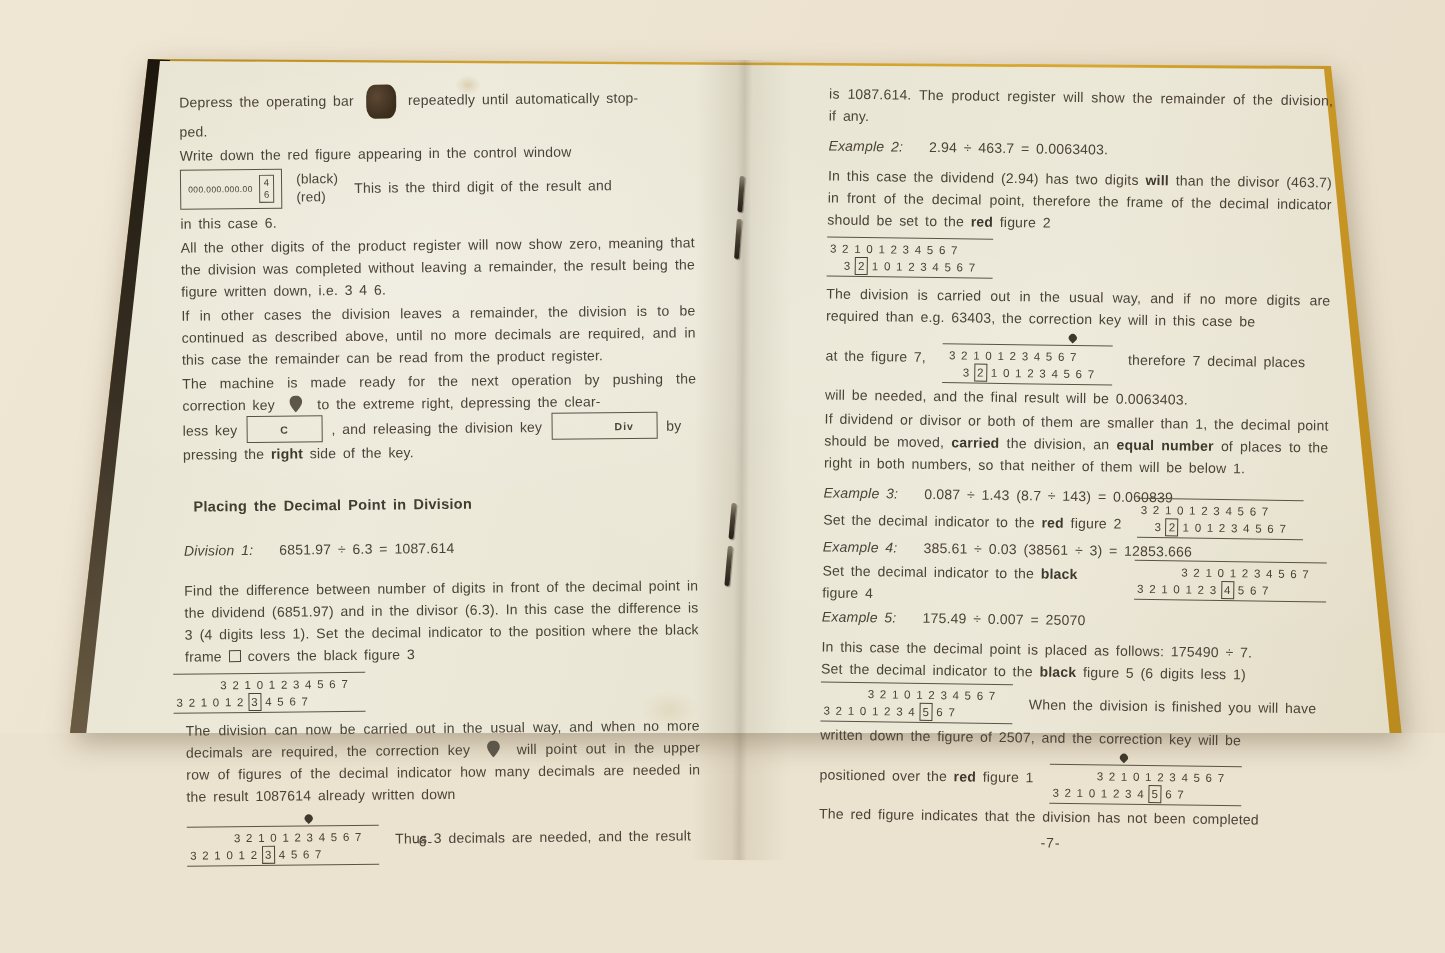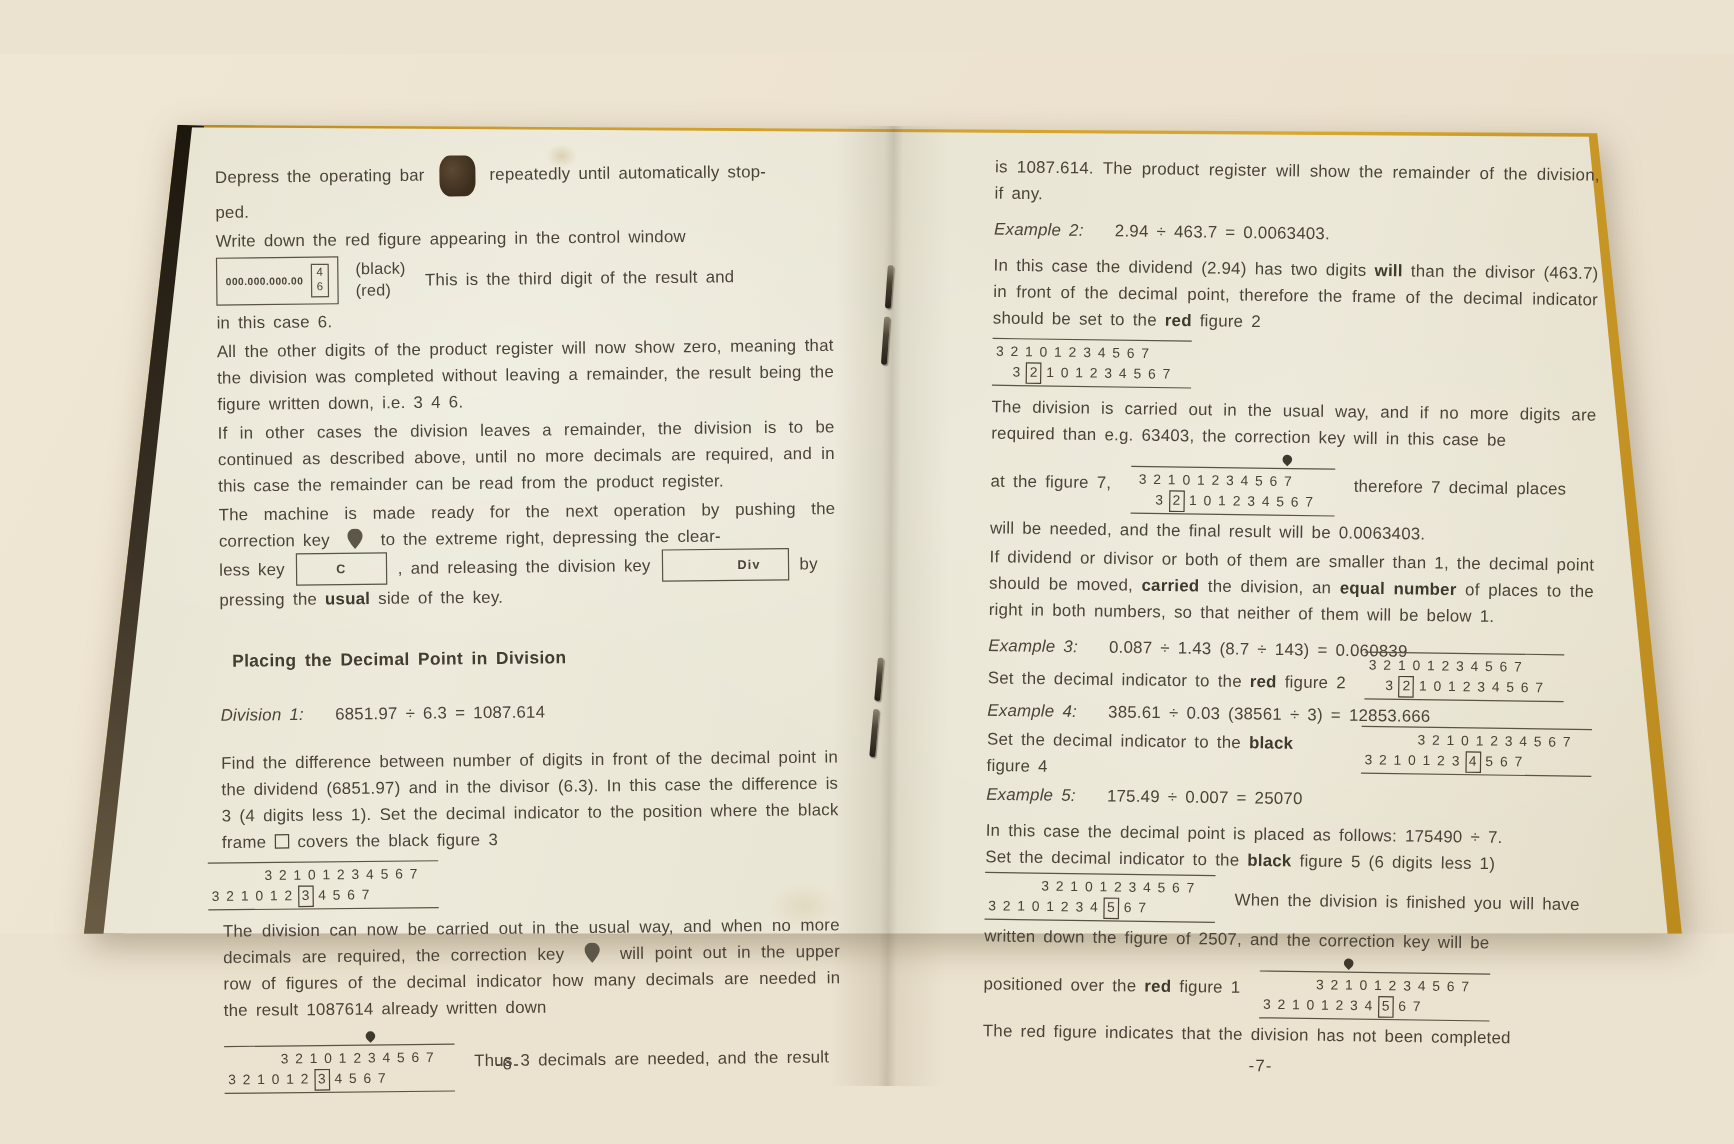--- a/index.html
+++ b/index.html
@@ -2,21 +2,21 @@
 <html><head>
 <meta charset="utf-8">
 <style>
   html,body{margin:0;padding:0;}
   body{
     width:1445px;height:953px;overflow:hidden;
     background:#ebe2cf;
     font-family:"Liberation Sans",sans-serif;
   }
   .photo{position:relative;width:1445px;height:733px;
-    background:linear-gradient(115deg,#efe6d4 0%,#ece2cf 55%,#e7ddc9 100%);margin-top:45px;}
+    background:linear-gradient(115deg,#efe6d4 0%,#ece2cf 55%,#e7ddc9 100%);}
 
   
   .booklet-shadow{position:absolute;inset:0;filter:drop-shadow(4px 10px 14px rgba(95,75,45,.38));}
   .cover{position:absolute;inset:0;
     clip-path:polygon(148px 59px,1331px 66px,1419px 898px,56px 854px);
     background:linear-gradient(100deg,#a87f1d 0%,#cf9f2a 30%,#d8a72e 70%,#b8871c 100%);}
   .dark-edge{position:absolute;inset:0;
     clip-path:polygon(148px 59px,170px 60px,92px 850px,56px 854px);
     background:linear-gradient(180deg,#171209 0%,#3a3125 55%,#6a5c44 100%);}
   .paper{position:absolute;inset:0;
@@ -64,21 +64,21 @@
     vertical-align:-1px;margin:0 7px;}
   .keycap{display:inline-block;border:1.5px solid #5a5244;text-align:center;
     font-size:10.5px;font-weight:bold;letter-spacing:1px;padding:2px 0 1px;
     margin:0 9px;vertical-align:1px;color:#4b4338;}
   .keycap.c{min-width:74px;}
   .keycap.div{min-width:64px;padding-left:40px;}
 
   .cw-row{display:inline-flex;align-items:center;}
   .control-window{display:inline-flex;align-items:center;border:1.6px solid #5a5244;
     padding:5px 7px;margin:3px 0;}
-  .cw-reg{font-size:8.5px;letter-spacing:.4px;color:#4b4338;font-weight:bold;}
+  .cw-reg{font-size:8.5px;letter-spacing:.4px;color:#4b4338;}
   .cw-box{display:inline-flex;flex-direction:column;border:1.4px solid #5a5244;
     font-size:9.5px;line-height:12px;padding:1px 4px;margin-left:6px;text-align:center;}
   .black-red{display:inline-flex;flex-direction:column;font-size:13.5px;line-height:18px;
     margin:0 16px 0 14px;}
 
   
   .indicator{display:inline-block;border-top:1.4px solid #5a5342;border-bottom:1.4px solid #5a5342;
     padding:3px 12px 3px 3px;font-size:11.5px;color:#494235;white-space:nowrap;}
   .indicator.with-pointer{margin-top:13px;}
   .ind-row{height:16px;line-height:16px;}
@@ -142,21 +142,21 @@
 
     <p class="para mb2">If in other cases the division leaves a remainder, the division is to be continued as described above, until no more decimals are required, and in this case the remainder can be read from the product register.</p>
 
     <p class="para">
       <span>The machine is made ready for the next operation by pushing the correction key</span>
       <svg class="key-icon" width="13" height="17" viewBox="0 0 12 16">
           <path d="M6 0C9.3 0 12 2.6 12 5.8 12 9.6 6 16 6 16 6 16 0 9.6 0 5.8 0 2.6 2.7 0 6 0Z" fill="#5d5749"></path>
         </svg>
       <span>to the extreme right, depressing the clear-</span><br>
       <span>less key</span><span class="keycap c">C</span><span>, and releasing the division key</span><span class="keycap div">Div</span><span>by</span><br>
-      <span>pressing the</span> <b>usual</b> <span>side of the key.</span>
+      <span>pressing the</span> <b>right</b> <span>side of the key.</span>
     </p>
 
     <div class="heading">Placing the Decimal Point in Division</div>
 
     <p class="example">
       <span class="ex-label">Division 1:</span><span>6851.97 ÷ 6.3 = 1087.614</span>
     </p>
 
     <p class="para mb6">
       <span>Find the difference between number of digits in front of the decimal point in the dividend (6851.97) and in the divisor (6.3). In this case the difference is 3 (4 digits less 1). Set the decimal indicator to the position where the black frame</span><span class="frame-square"></span><span>covers the black figure 3</span>

